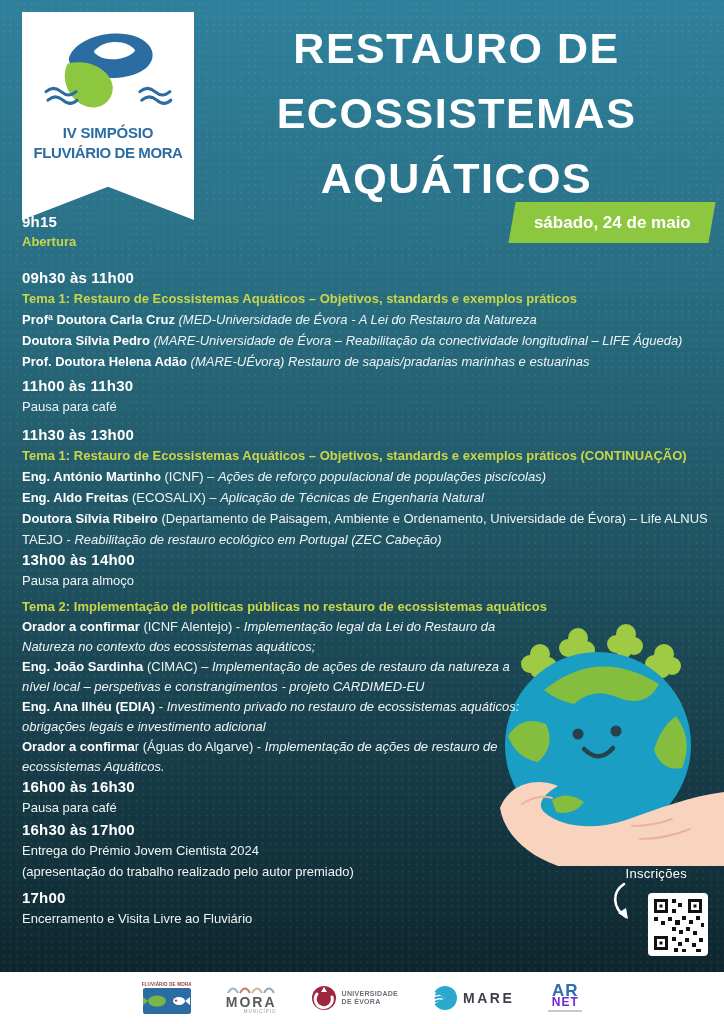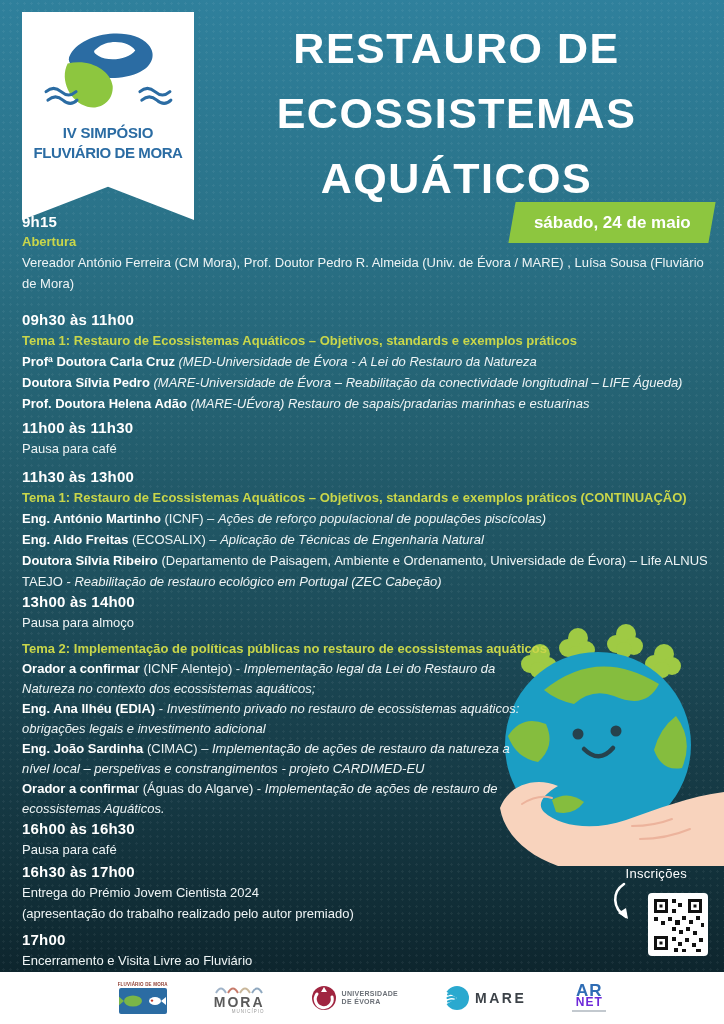--- a/index.html
+++ b/index.html
@@ -56,21 +56,21 @@
   #schedule .sec:nth-child(9){margin-top:6px;}
   
   .earth-wrap{position:absolute;right:0;top:618px;width:230px;height:248px;z-index:1;}
   
   .insc-label{position:absolute;right:37px;top:866px;z-index:2;font-size:13px;font-weight:400;color:#fff;letter-spacing:0.3px;}
   .insc-arrow{position:absolute;left:610px;top:880px;z-index:2;}
   .qr{position:absolute;left:648px;top:893px;z-index:2;}
   
   .footer{
     position:absolute;left:0;right:0;bottom:0;height:52px;background:#ffffff;z-index:4;
-    display:flex;align-items:center;justify-content:center;gap:46px;
+    display:flex;align-items:center;justify-content:center;gap:34px;
   }
   .f-logo{display:flex;flex-direction:column;align-items:center;justify-content:center;}
   .f-fluv-txt{font-size:4.5px;font-weight:700;color:#8b3a2e;letter-spacing:0.2px;margin-bottom:1px;}
   .f-mora-txt{font-size:14px;font-weight:700;color:#5a5a5a;letter-spacing:2px;line-height:12px;}
   .f-mora-sub{font-size:4.5px;color:#9a9a9a;letter-spacing:1px;align-self:flex-end;margin-top:1px;}
   .f-row{display:flex;align-items:center;gap:5px;}
   .f-uev-txt{font-size:7px;font-weight:700;color:#6b7077;line-height:8px;letter-spacing:0.3px;}
   .f-mare-txt{font-size:14px;font-weight:700;color:#3c4248;letter-spacing:2.5px;}
   .f-ar{font-size:17px;font-weight:700;color:#2f6db5;line-height:13px;letter-spacing:1px;}
   .f-net{font-size:12px;font-weight:700;color:#6d28d9;line-height:11px;letter-spacing:1px;}
@@ -104,21 +104,20 @@
   </div>
 
   <div class="date-badge">
     <span>sábado, 24 de maio</span>
   </div>
 
   <div id="schedule">
       <div class="sec">
         <div class="time">9h15</div>
         <div class="theme">Abertura</div>
-        <div class="entry"><span class="s-r">Vereador António Ferreira (CM Mora), Prof. Doutor Pedro R. Almeida (Univ. de Évora / MARE) , Luísa Sousa (Fluviário de Mora)</span></div>
       </div>
       <div class="sec">
         <div class="time">09h30 às 11h00</div>
         <div class="theme it">Tema 1: Restauro de Ecossistemas Aquáticos – Objetivos, standards e  exemplos práticos</div>
         <div class="entry"><span class="s-b">Profª Doutora Carla Cruz </span><span class="s-i">(MED-Universidade de Évora - A Lei do Restauro da Natureza</span></div>
         <div class="entry"><span class="s-b">Doutora Sílvia Pedro </span><span class="s-i">(MARE-Universidade de Évora – Reabilitação da conectividade longitudinal – LIFE Águeda)</span></div>
         <div class="entry"><span class="s-b">Prof. Doutora Helena Adão </span><span class="s-i">(MARE-UÉvora) Restauro de sapais/pradarias marinhas e  estuarinas</span></div>
       </div>
       <div class="sec">
         <div class="time">11h00 às 11h30</div>
@@ -131,22 +130,22 @@
         <div class="entry"><span class="s-b">Eng. Aldo Freitas </span><span class="s-r">(ECOSALIX) – </span><span class="s-i">Aplicação de Técnicas de Engenharia Natural</span></div>
         <div class="entry"><span class="s-b">Doutora Sílvia Ribeiro </span><span class="s-r">(Departamento de Paisagem, Ambiente e Ordenamento, Universidade de Évora) – Life ALNUS TAEJO - </span><span class="s-i">Reabilitação de restauro ecológico em Portugal (ZEC Cabeção)</span></div>
       </div>
       <div class="sec">
         <div class="time">13h00 às 14h00</div>
         <div class="entry"><span class="s-r">Pausa para almoço</span></div>
       </div>
       <div class="sec">
         <div class="theme it">Tema 2: Implementação de políticas públicas no restauro de ecossistemas  aquáticos</div>
         <div class="entry narrow"><span class="s-b">Orador a confirmar </span><span class="s-r">(ICNF Alentejo) - </span><span class="s-i">Implementação legal da Lei do Restauro da Natureza no contexto dos ecossistemas aquáticos;</span></div>
+        <div class="entry narrow"><span class="s-b">Eng. João Sardinha </span><span class="s-r">(CIMAC) – </span><span class="s-i">Implementação de ações de restauro da natureza a nível local – perspetivas e constrangimentos - projeto CARDIMED-EU</span></div>
         <div class="entry narrow"><span class="s-b">Eng. Ana Ilhéu (EDIA) </span><span class="s-r">- </span><span class="s-i">Investimento privado no restauro de ecossistemas aquáticos: obrigações legais e investimento adicional</span></div>
-        <div class="entry narrow"><span class="s-b">Eng. João Sardinha </span><span class="s-r">(CIMAC) – </span><span class="s-i">Implementação de ações de restauro da natureza a nível local – perspetivas e constrangimentos - projeto CARDIMED-EU</span></div>
         <div class="entry narrow"><span class="s-b">Orador a confirma</span><span class="s-r">r (Águas do Algarve) - </span><span class="s-i">Implementação de ações de restauro de ecossistemas Aquáticos.</span></div>
       </div>
       <div class="sec">
         <div class="time">16h00 às 16h30</div>
         <div class="entry"><span class="s-r">Pausa para café</span></div>
       </div>
       <div class="sec">
         <div class="time">16h30 às 17h00</div>
         <div class="entry"><span class="s-r">Entrega do Prémio Jovem Cientista 2024</span></div>
         <div class="entry"><span class="s-r">(apresentação do trabalho realizado pelo autor premiado)</span></div>

